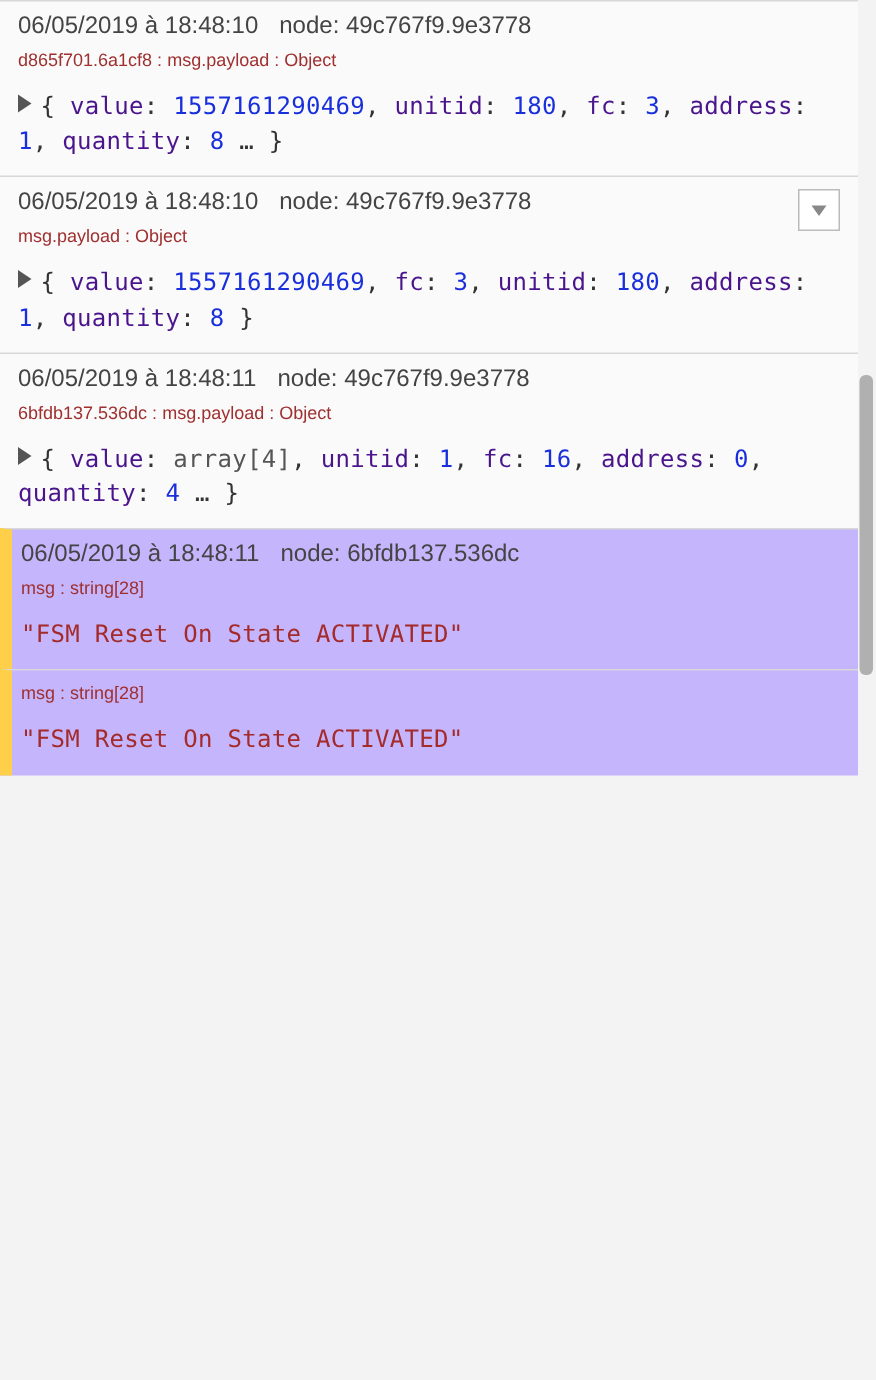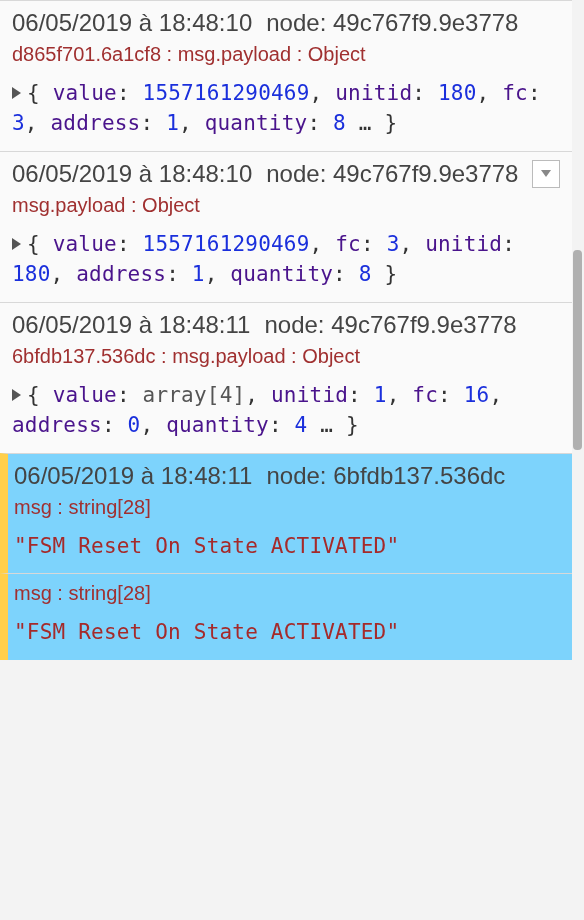--- a/index.html
+++ b/index.html
@@ -1,26 +1,26 @@
 <!DOCTYPE html>
 <html><head>
 <meta charset="utf-8">
 <style>
   * { box-sizing: border-box; margin: 0; padding: 0; }
   html, body { width: 584px; height: 920px; font-family: -apple-system, BlinkMacSystemFont, "Segoe UI", Helvetica, Arial, sans-serif; font-size: 20px; background: #f0f0f0; overflow: hidden; }
   .panel { width: 100%; height: 100%; background: #f3f3f3; position: relative; }
   .scroll-track { position: absolute; right: 0; top: 0; width: 12px; height: 100%; background: transparent; }
   .scroll-thumb { position: absolute; right: 2px; top: 250px; width: 9px; height: 200px; background: #b0b0b0; border-radius: 4px; }
   .msg { border-top: 1px solid #d8d8d8; padding: 8px 12px 12px 12px; background: #fafafa; position: relative; margin-right: 12px; }
-  .msg.warn { background: #7dd3fc; border-left: 8px solid #ffcf4a; padding-left: 6px; }
+  .msg.warn { background: #c4b5fd; border-left: 8px solid #ffcf4a; padding-left: 6px; }
   .msg.warn .meta, .msg.warn .type-line, .msg.warn .payload { padding-left: 0; }
-  .meta { color: #444; font-size: 24px; margin-bottom: 6px; }
+  .meta { color: #444; font-size: 16px; margin-bottom: 6px; }
   .meta .ts { margin-right: 14px; }
-  .type-line { color: #a03030; font-size: 20px; margin-bottom: 12px; }
-  .payload { font-family: "SFMono-Regular", Menlo, Consolas, monospace; font-size: 21px; line-height: 1.45; color: #333; white-space: pre-wrap; word-break: break-word; letter-spacing: 0.2px; }
+  .type-line { color: #a03030; font-size: 12px; margin-bottom: 12px; }
+  .payload { font-family: "SFMono-Regular", Menlo, Consolas, monospace; font-size: 16px; line-height: 1.45; color: #333; white-space: pre-wrap; word-break: break-word; letter-spacing: 0.2px; }
   .caret { display: inline-block; width: 0; height: 0; border-top: 6px solid transparent; border-bottom: 6px solid transparent; border-left: 9px solid #555; margin-right: 6px; vertical-align: 1px; }
   .brace, .punct { color: #333; }
   .key { color: #4a148c; }
   .num { color: #1a2fdc; }
   .ital { color: #555; }
   .str { color: #a52a2a; }
   .expand-btn { position: absolute; right: 12px; top: 8px; width: 28px; height: 28px; border: 1px solid #bbb; background: #fff; display: flex; align-items: center; justify-content: center; cursor: pointer; }
   .expand-btn .tri { width: 0; height: 0; border-left: 5px solid transparent; border-right: 5px solid transparent; border-top: 7px solid #888; }
 </style>
 </head>

